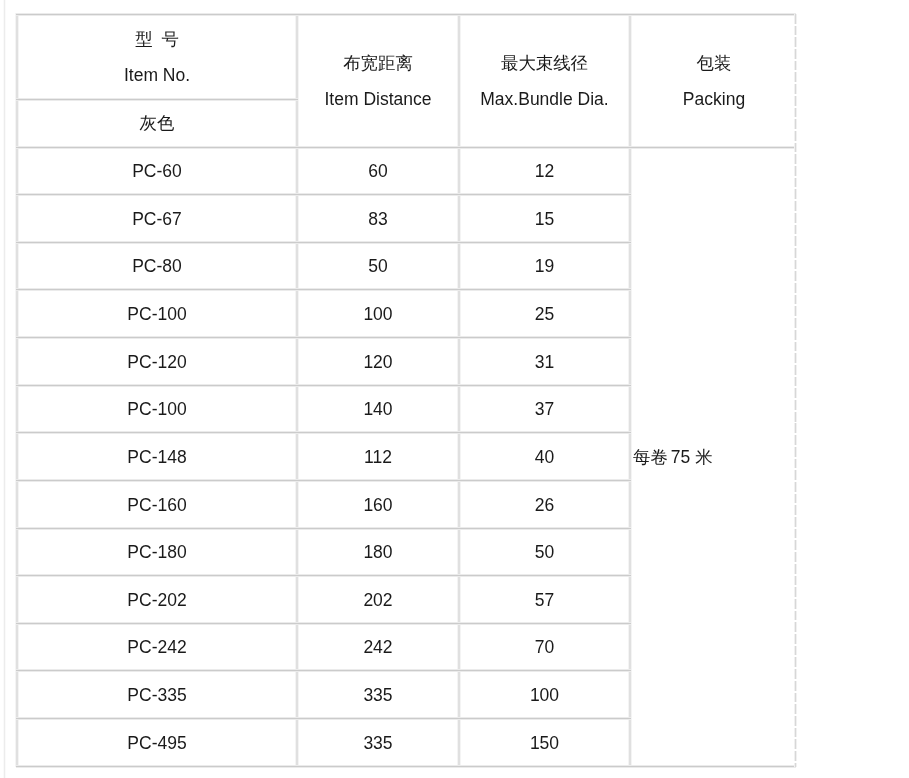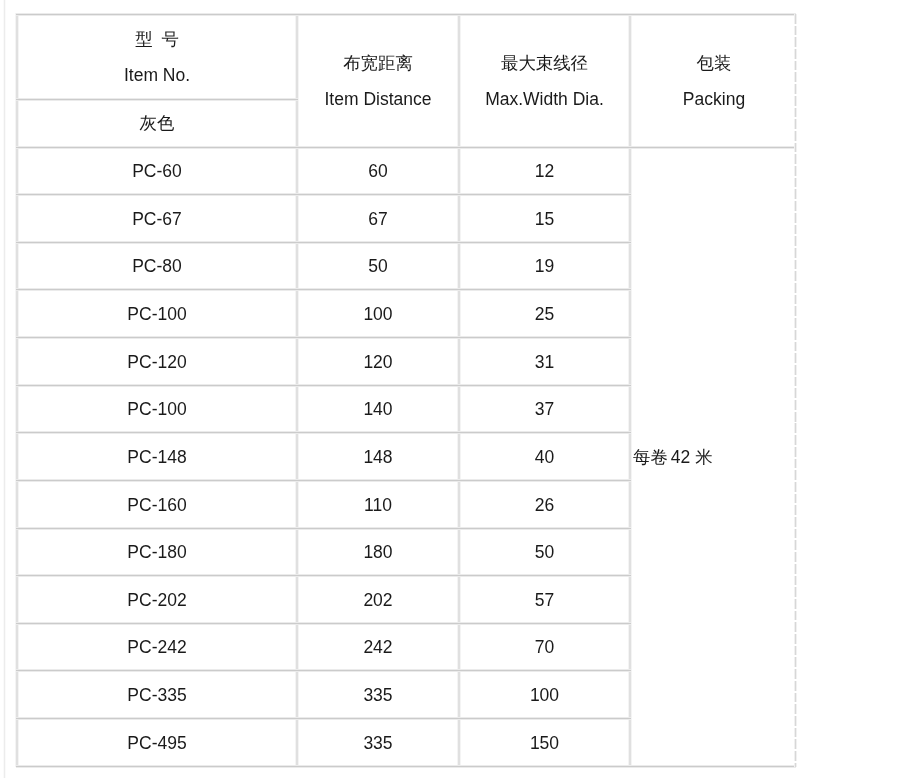--- a/index.html
+++ b/index.html
@@ -142,39 +142,39 @@
           <td>
             <span class="hdr-line cn wsp">型 号</span>
             <span class="hdr-line en">Item No.</span>
           </td>
           <td rowspan="2">
             <span class="hdr-line cn">布宽距离</span>
             <span class="hdr-line en">Item Distance</span>
           </td>
           <td rowspan="2">
             <span class="hdr-line cn">最大束线径</span>
-            <span class="hdr-line en">Max.Width Dia.</span>
+            <span class="hdr-line en">Max.Bundle Dia.</span>
           </td>
           <td rowspan="2">
             <span class="hdr-line cn">包装</span>
             <span class="hdr-line en">Packing</span>
           </td>
         </tr>
         <tr class="hdr2">
           <td><span class="cn">灰色</span></td>
         </tr>
         <tr class="drow" style="height:47px">
           <td class="en">PC-60</td>
           <td class="en">60</td>
           <td class="en">12</td>
-          <td rowspan="13" class="pack"><span class="cn">每卷</span><span class="en num">42</span><span class="cn">米</span></td>
+          <td rowspan="13" class="pack"><span class="cn">每卷</span><span class="en num">75</span><span class="cn">米</span></td>
         </tr>
         <tr class="drow" style="height:48px">
           <td class="en">PC-67</td>
-          <td class="en">67</td>
+          <td class="en">83</td>
           <td class="en">15</td>
         </tr>
         <tr class="drow" style="height:47px">
           <td class="en">PC-80</td>
           <td class="en">50</td>
           <td class="en">19</td>
         </tr>
         <tr class="drow" style="height:48px">
           <td class="en">PC-100</td>
           <td class="en">100</td>
@@ -185,26 +185,26 @@
           <td class="en">120</td>
           <td class="en">31</td>
         </tr>
         <tr class="drow" style="height:47px">
           <td class="en">PC-100</td>
           <td class="en">140</td>
           <td class="en">37</td>
         </tr>
         <tr class="drow" style="height:48px">
           <td class="en">PC-148</td>
-          <td class="en">148</td>
+          <td class="en">112</td>
           <td class="en">40</td>
         </tr>
         <tr class="drow" style="height:48px">
           <td class="en">PC-160</td>
-          <td class="en">110</td>
+          <td class="en">160</td>
           <td class="en">26</td>
         </tr>
         <tr class="drow" style="height:47px">
           <td class="en">PC-180</td>
           <td class="en">180</td>
           <td class="en">50</td>
         </tr>
         <tr class="drow" style="height:48px">
           <td class="en">PC-202</td>
           <td class="en">202</td>

